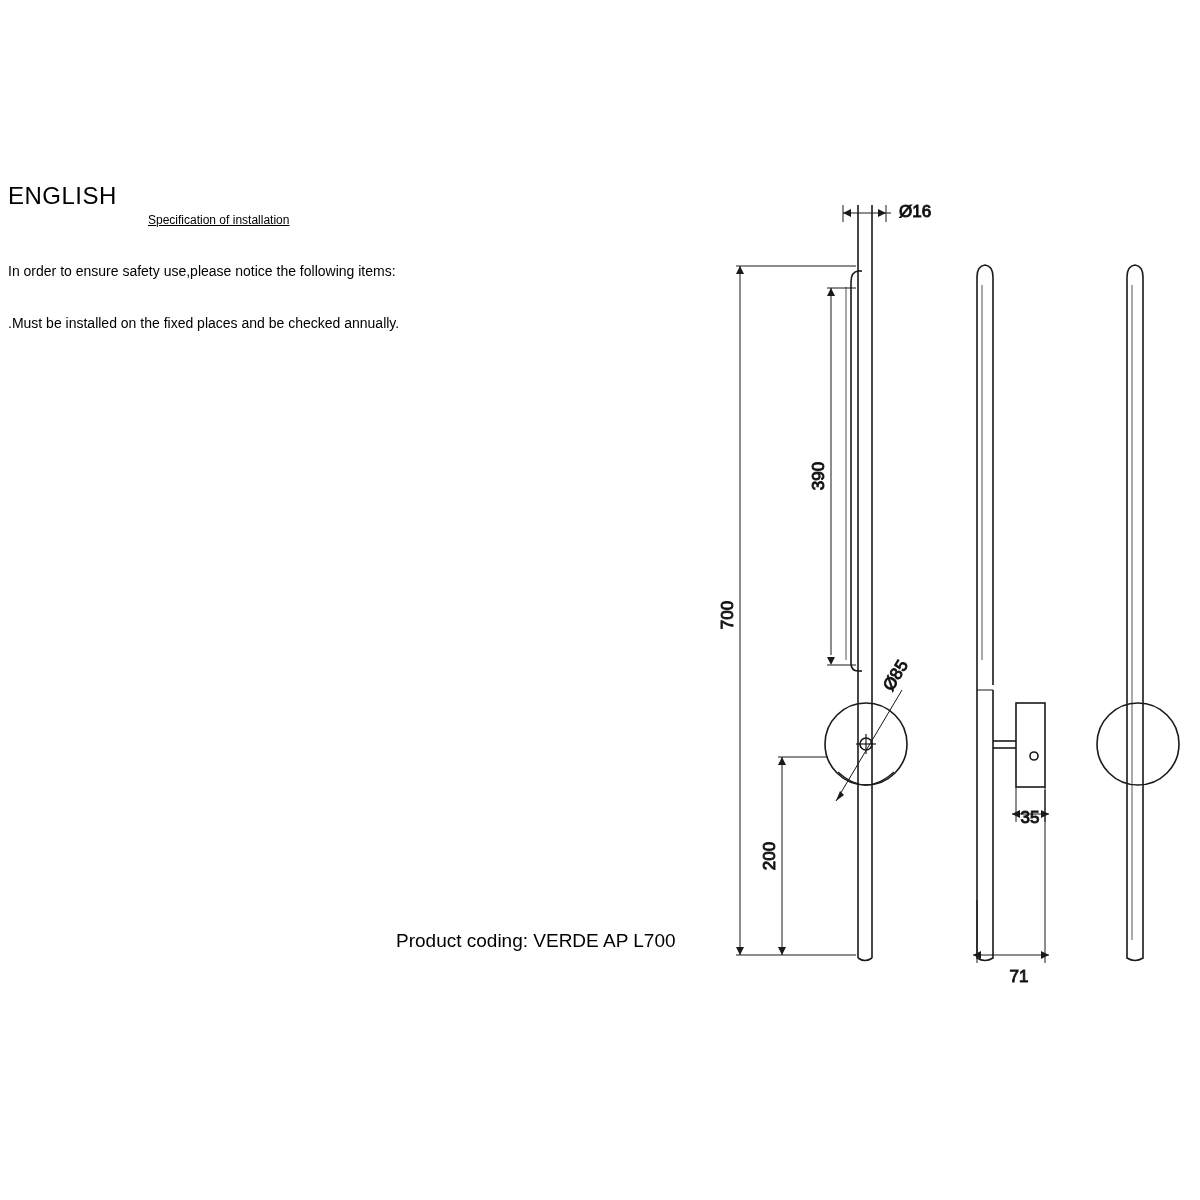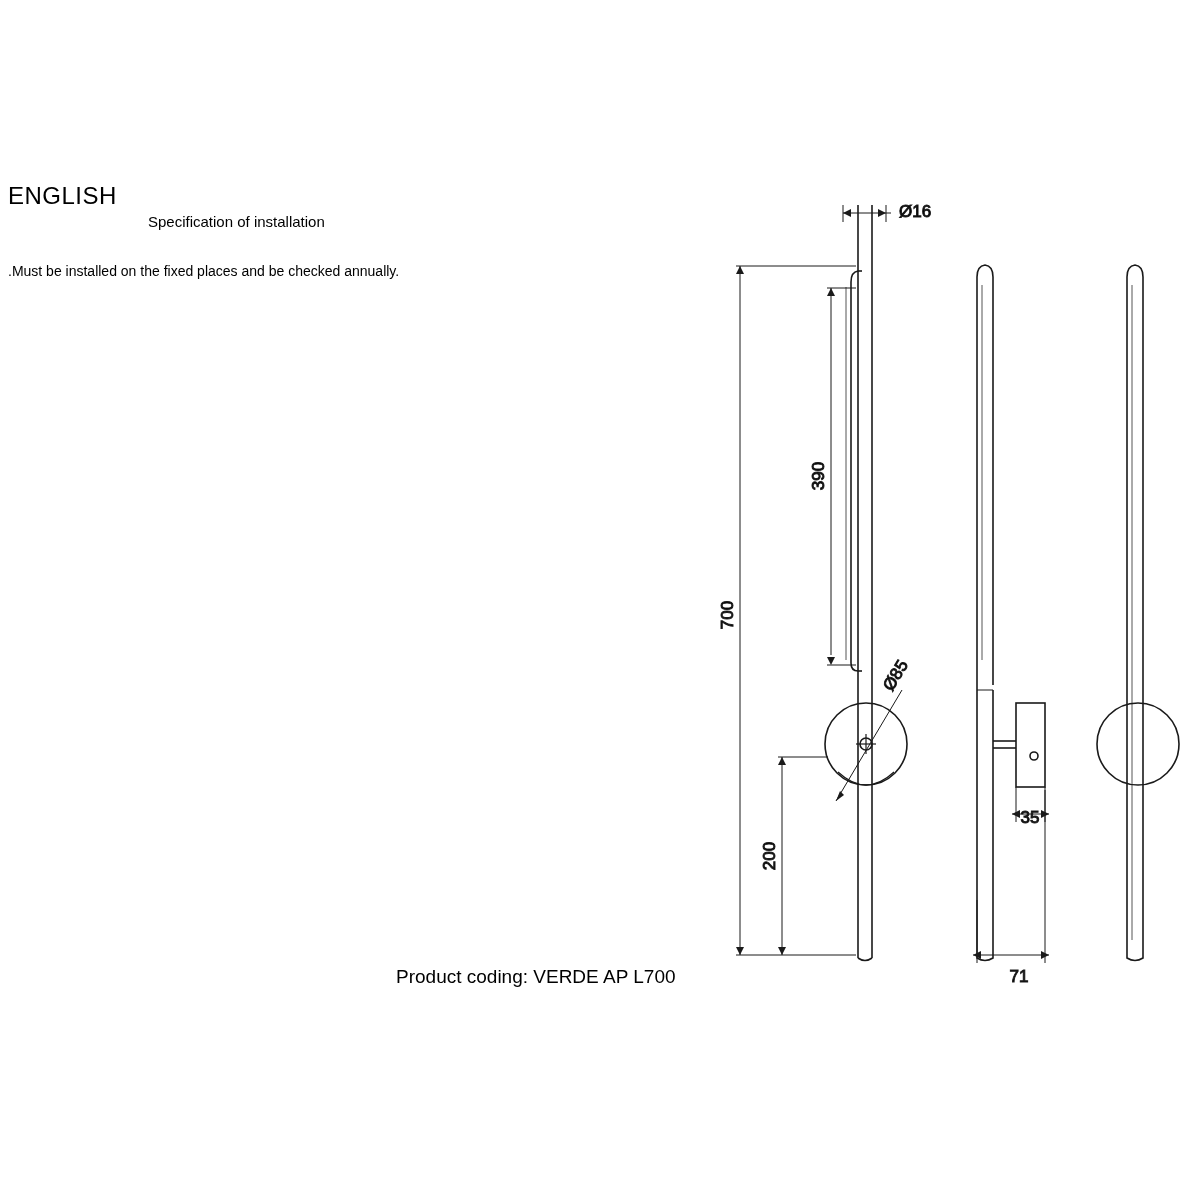--- a/index.html
+++ b/index.html
@@ -25,54 +25,56 @@
     position: absolute;
     left: 8px;
     top: 182px;
     font-size: 24px;
     letter-spacing: 0.5px;
   }
   .spec-heading {
     position: absolute;
     left: 148px;
     top: 213px;
-    font-size: 15px;
+    font-size: 12px;
+    text-decoration: underline;
   }
   .spec-list {
     position: absolute;
     left: 8px;
     top: 229px;
     font-size: 14px;
     line-height: 17.2px;
     white-space: pre;
   }
   .spec-list div {
     white-space: pre;
   }
   .product-code {
     position: absolute;
     left: 396px;
-    top: 966px;
+    top: 930px;
     font-size: 19px;
   }
   svg text {
     font-family: "Liberation Sans", sans-serif;
     fill: #000;
   }
 </style>
 </head>
 <body>
 
 <div id="sheet">
 
   <div class="lang-title">ENGLISH</div>
 
   <div class="spec-heading">Specification of installation</div>
 
   <div class="spec-list">
+    <div>In order to ensure safety use,please notice the following items:</div>
     <div>.Must be installed on the fixed places and be checked annually.</div>
   </div>
 
   <div class="product-code">Product coding: VERDE AP L700</div>
 
   <svg width="1200" height="1200" viewBox="0 0 1200 1200" style="position:absolute;left:0;top:0;">
 
     <g fill="none" stroke="#1a1a1a" stroke-width="1.6">
 
       <line x1="858" y1="205" x2="858" y2="958"></line>

